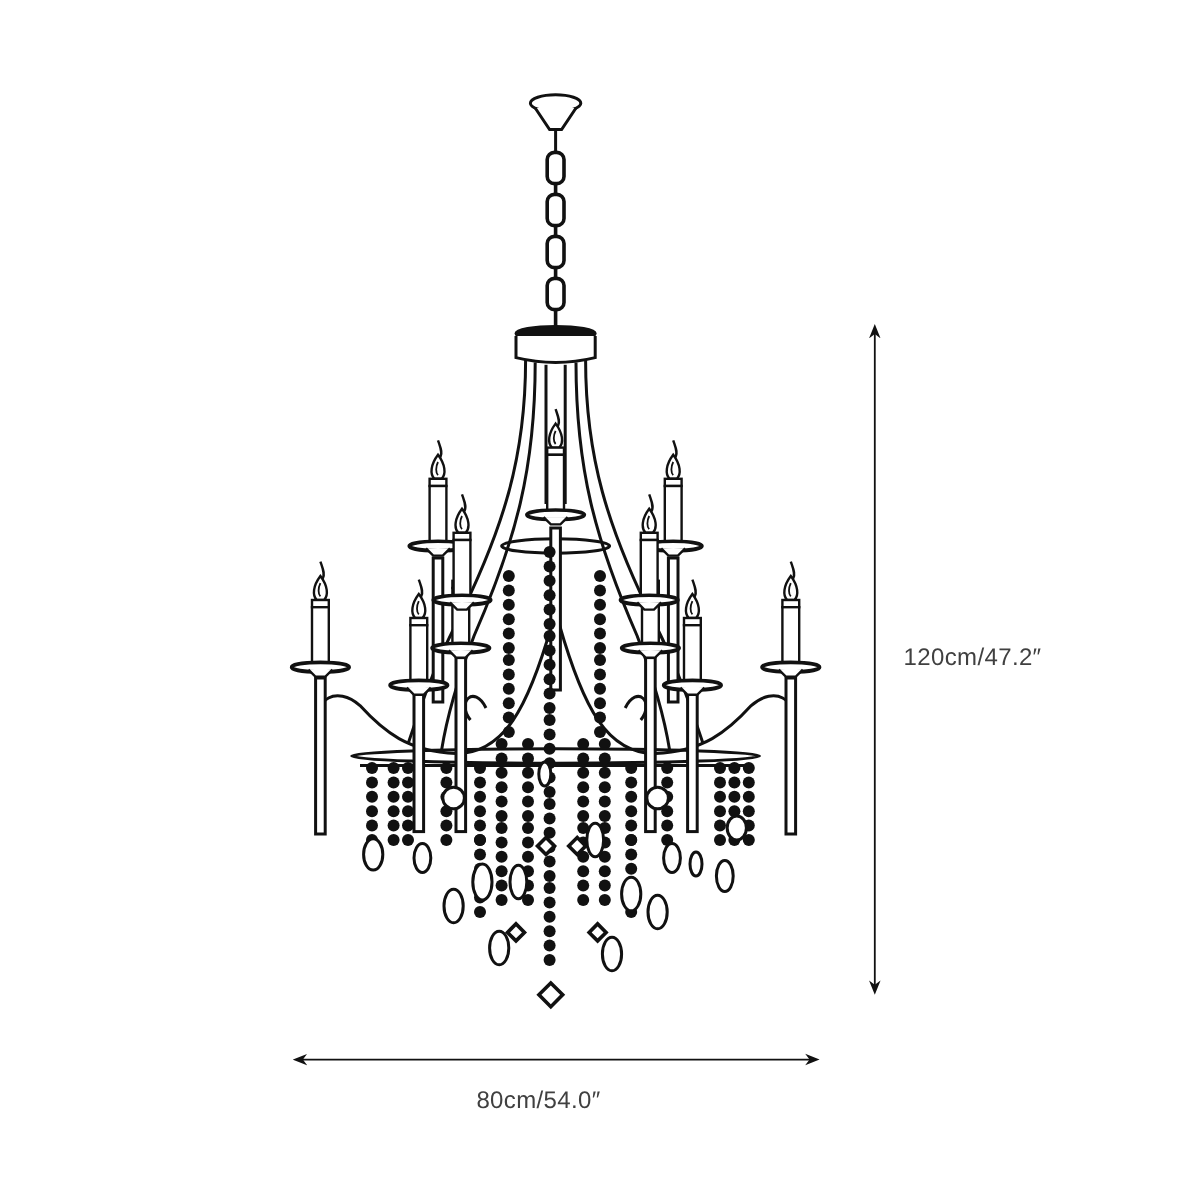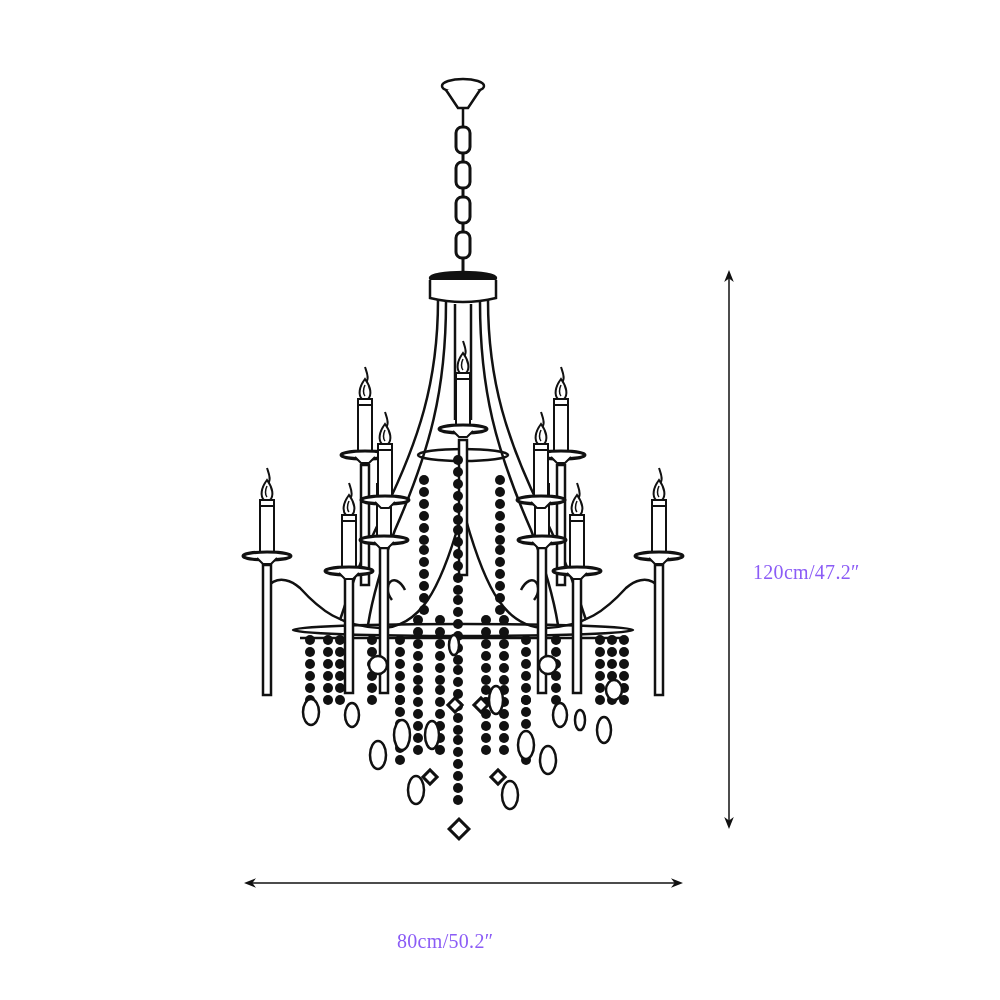--- a/index.html
+++ b/index.html
@@ -1,25 +1,24 @@
 <!DOCTYPE html>
 <html><head>
 <meta charset="utf-8">
 <style>
   html, body { margin: 0; padding: 0; background: #ffffff; }
   body { width: 1000px; height: 1000px; position: relative; overflow: hidden; }
   #canvas { position: absolute; left: 0; top: 0; width: 1000px; height: 1000px; }
   .label {
     position: absolute;
-    font-family: Liberation Serif, serif;
+    font-family: Liberation Sans, sans-serif;
     font-size: 20px;
-    color: #8b5cf6;
+    color: #404040;
     white-space: nowrap;
     letter-spacing: 0.3px;
-    margin-top: 24px;
   }
   #height-label { left: 753px; top: 537px; }
   #width-label { left: 397px; top: 906px; }
 </style>
 </head>
 <body>
 
 <svg id="canvas" viewBox="0 0 1000 1000" xmlns="http://www.w3.org/2000/svg">
   <defs>
     <marker id="arrow" viewBox="0 0 10 10" refX="5" refY="5" markerWidth="8" markerHeight="8" orient="auto-start-reverse">
@@ -178,13 +177,13 @@
 
   <g>
     <line x1="729" y1="276" x2="729" y2="823" stroke="#111" stroke-width="1.5" marker-start="url(#arrow)" marker-end="url(#arrow)"></line>
   </g>
   <g>
     <line x1="250" y1="883" x2="677" y2="883" stroke="#111" stroke-width="1.5" marker-start="url(#arrow)" marker-end="url(#arrow)"></line>
   </g>
 </svg>
 
 <div class="label" id="height-label">120cm/47.2″</div>
-<div class="label" id="width-label">80cm/50.2″</div>
+<div class="label" id="width-label">80cm/54.0″</div>
 
 </body></html>

